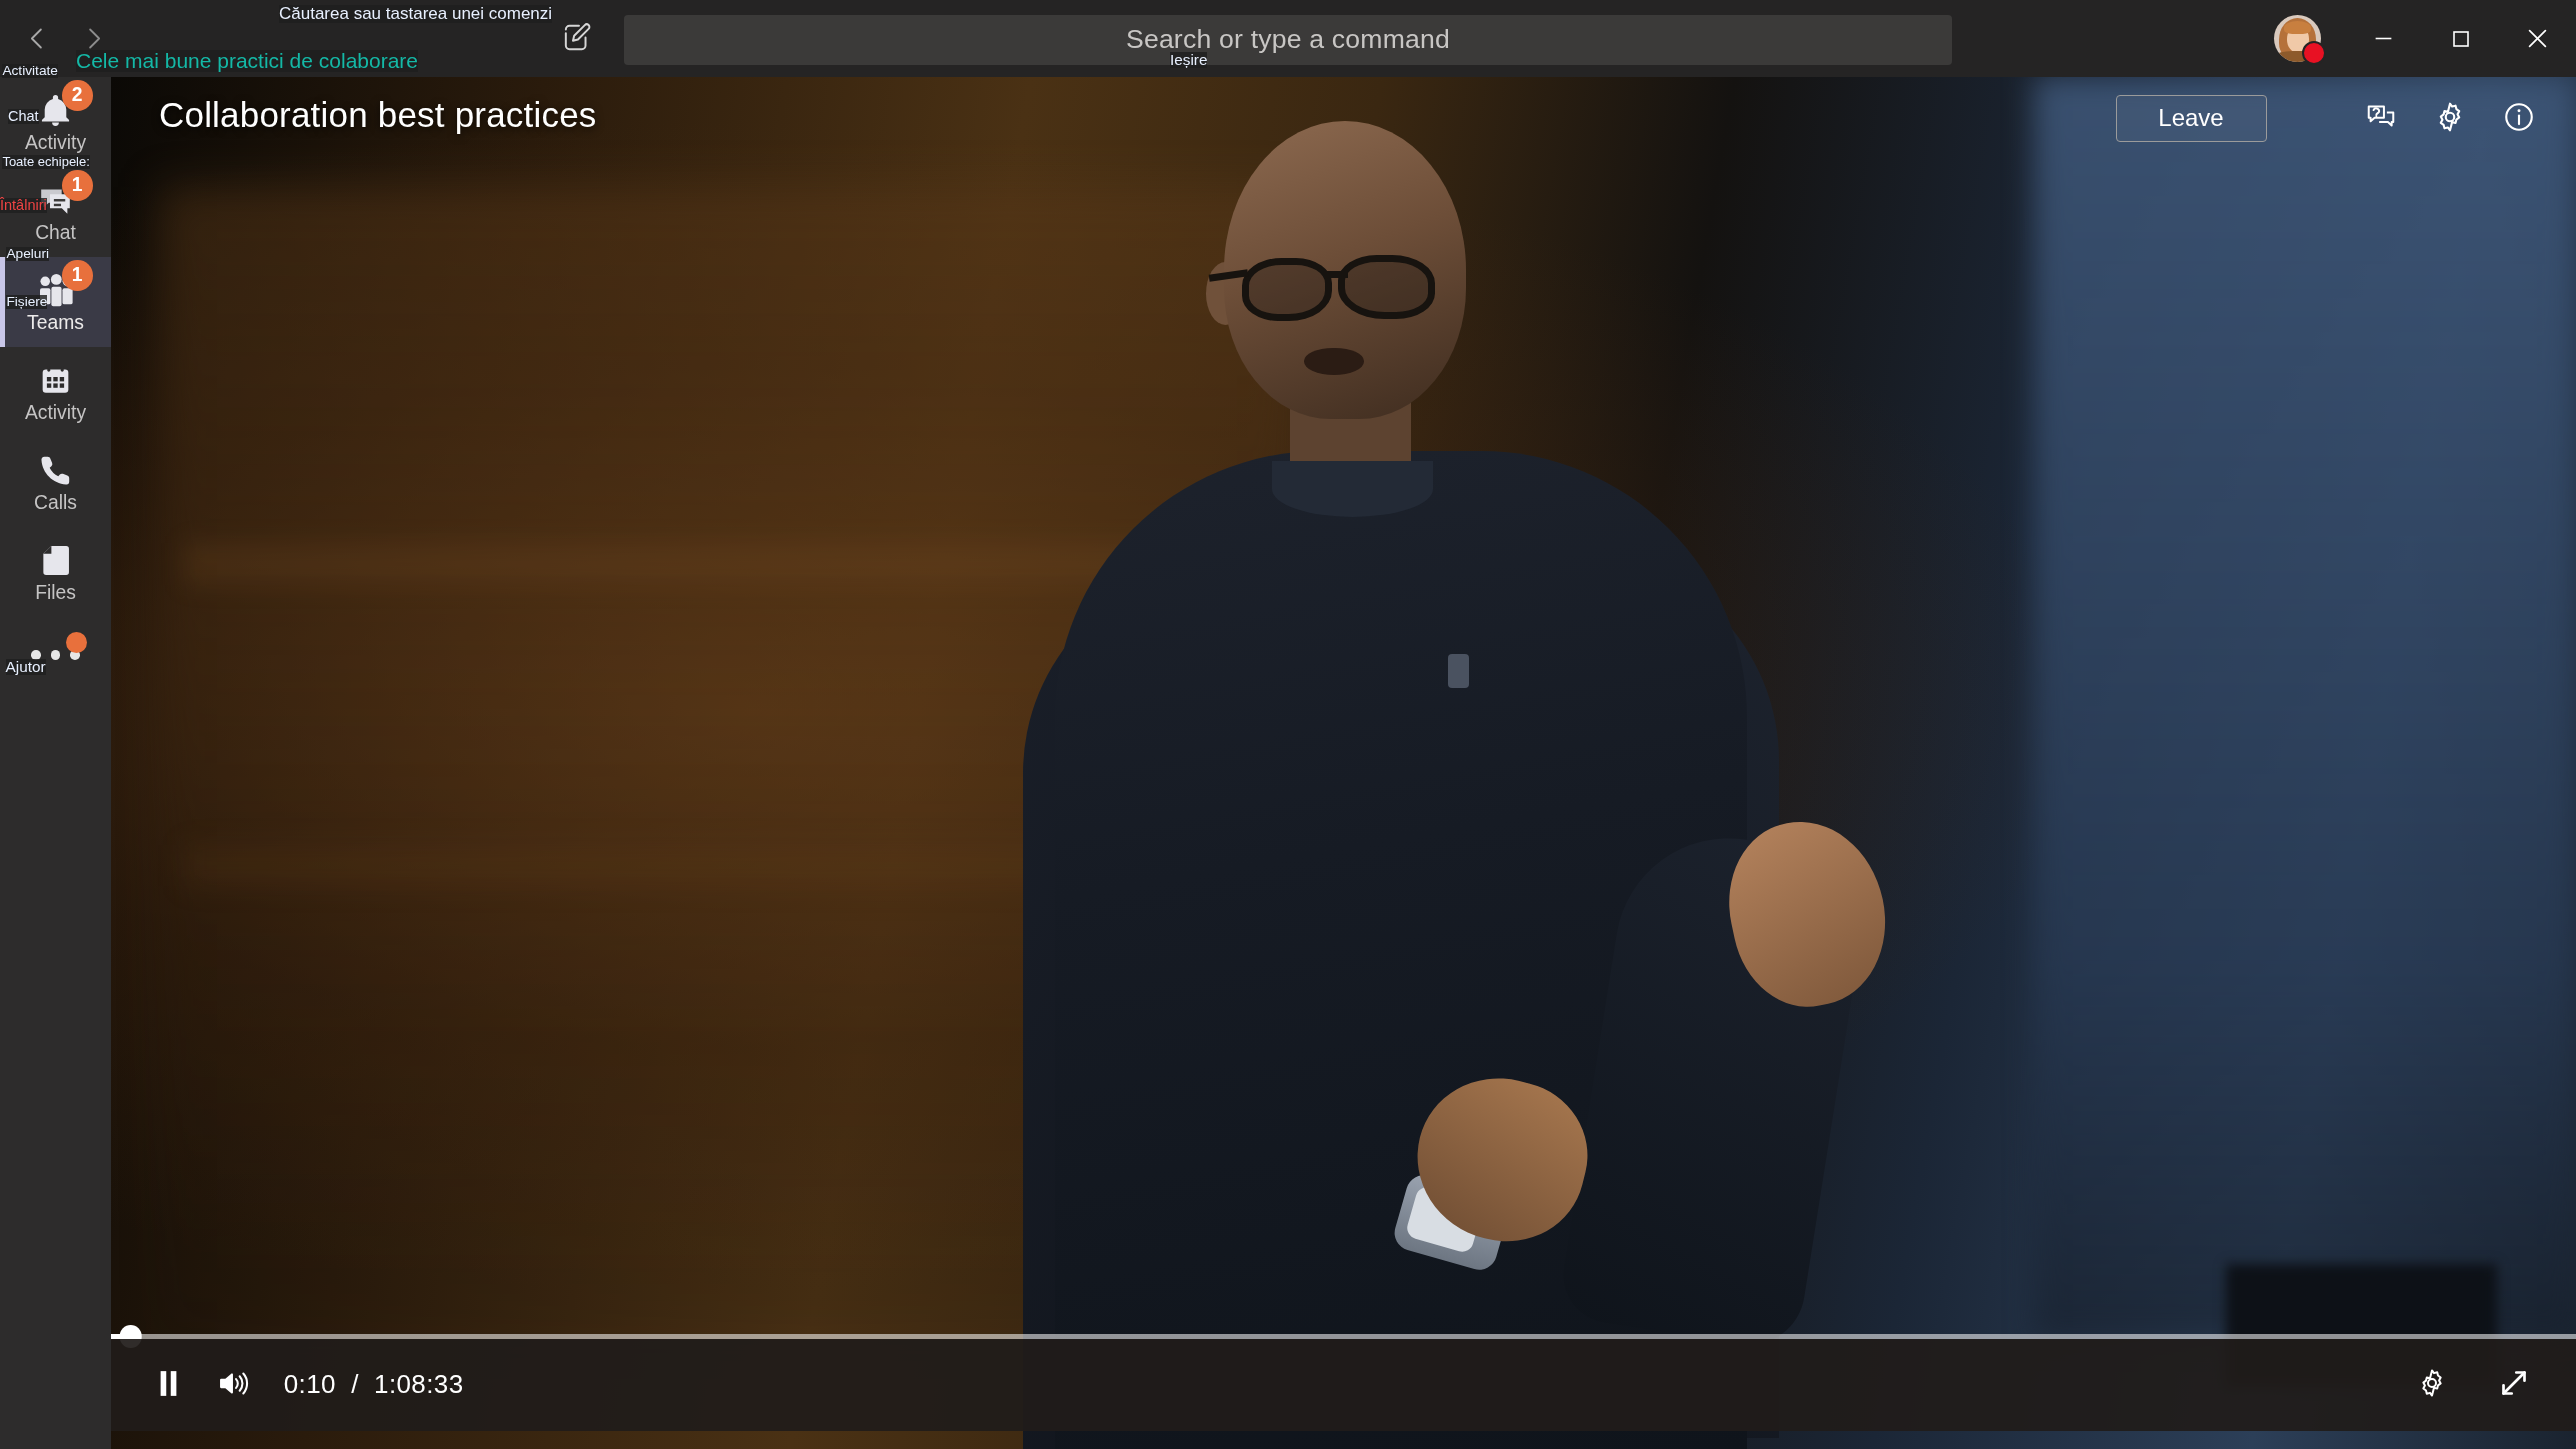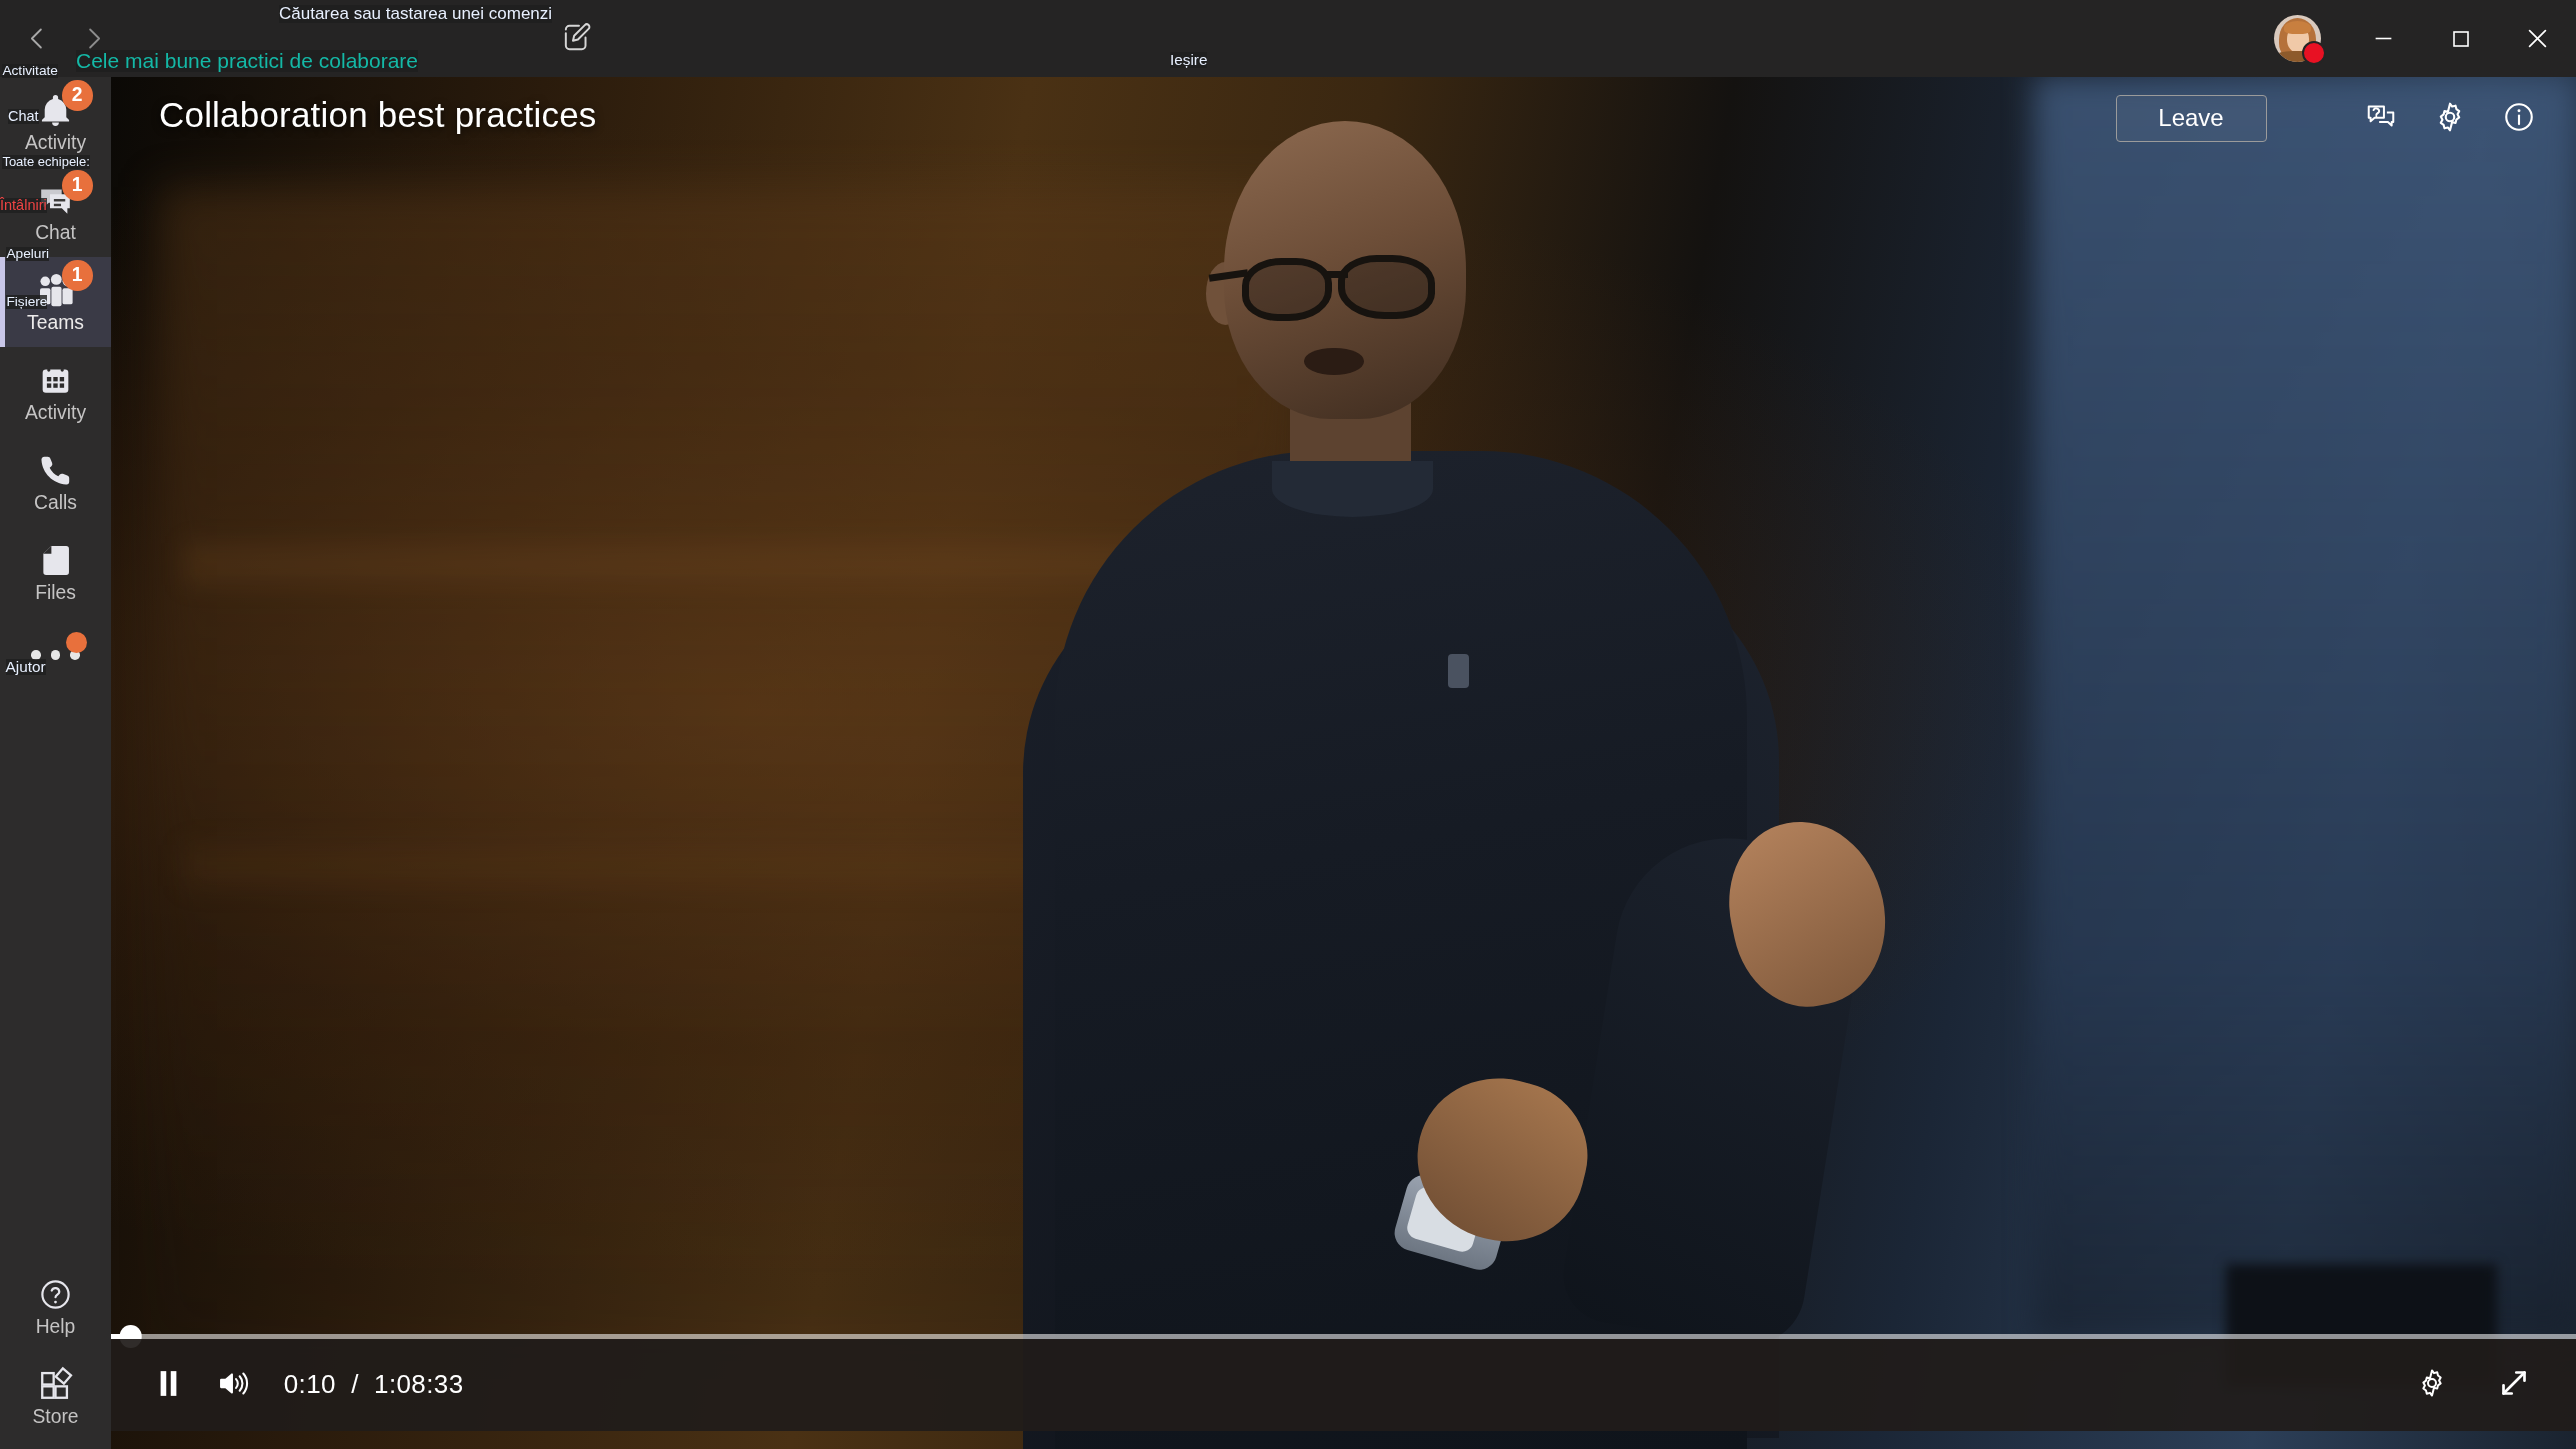--- a/index.html
+++ b/index.html
@@ -211,20 +211,23 @@
     <div class="compose-btn">
       <span>
         <svg width="35" height="35" viewBox="0 0 24 24" fill="none" stroke="#d6d6d6" stroke-width="1.35" stroke-linecap="round" stroke-linejoin="round">
           <path d="M4 6.5A2.5 2.5 0 0 1 6.5 4H13"></path>
           <path d="M4 9v8.5A2.5 2.5 0 0 0 6.5 20H15a2.5 2.5 0 0 0 2.5-2.5V12"></path>
           <path d="M19.6 3.4a1.9 1.9 0 0 1 0 2.7l-7.3 7.3-3.4.8.8-3.4 7.3-7.3a1.9 1.9 0 0 1 2.6-.1z"></path>
         </svg>
       </span>
     </div>
 
+    <div class="search-box">
+      <span class="search-placeholder">Search or type a command</span>
+    </div>
 
     <div class="win-right">
       <div class="avatar-wrap">
         <div class="avatar">
           <div class="hair-back"></div>
             <div class="face"></div>
             <div class="hair-front"></div>
             <div class="shoulder"></div>
         </div>
         <div class="presence"></div>
@@ -324,43 +327,20 @@
       <div class="rail-label">Files</div>
     </div>
 
     <div class="rail-more">
       <div class="more-orange"></div>
       <span>
         <span class="dot"></span><span class="dot"></span><span class="dot"></span>
       </span>
     </div>
 
-    <div class="rail-bottom">
-      <div class="rail-item">
-        <div class="rail-icon">
-          <svg width="35" height="35" viewBox="0 0 24 24" fill="none" stroke="#e6e6ec" stroke-width="1.5">
-              <circle cx="12" cy="12" r="9"></circle>
-              <path d="M9.4 9.3a2.7 2.7 0 0 1 5.2.9c0 1.8-2.6 2-2.6 3.7" stroke-linecap="round"></path>
-              <circle cx="12" cy="17.2" r=".95" fill="#e6e6ec" stroke="none"></circle>
-            </svg>
-        </div>
-        <div class="rail-label">Help</div>
-      </div>
-      <div class="rail-item">
-        <div class="rail-icon">
-          <svg width="37" height="37" viewBox="0 0 24 24" fill="none" stroke="#e6e6ec" stroke-width="1.5">
-            <rect x="3.4" y="4.6" width="7.4" height="7.4"></rect>
-              <rect x="3.4" y="13.2" width="7.4" height="7.4"></rect>
-              <rect x="12" y="13.2" width="7.4" height="7.4"></rect>
-            <rect x="13.6" y="3" width="7" height="7" transform="rotate(41 17.1 6.5)"></rect>
-          </svg>
-        </div>
-        <div class="rail-label">Store</div>
-      </div>
-    </div>
   </div>
 
   <div class="stage">
 
     <div class="video-bg">
       <div class="bg-wall"></div>
       <div class="bg-strip"></div>
       <div class="bg-strip2"></div>
       <div class="bg-panel-l"></div>
       <div class="bg-panel-r"></div>

